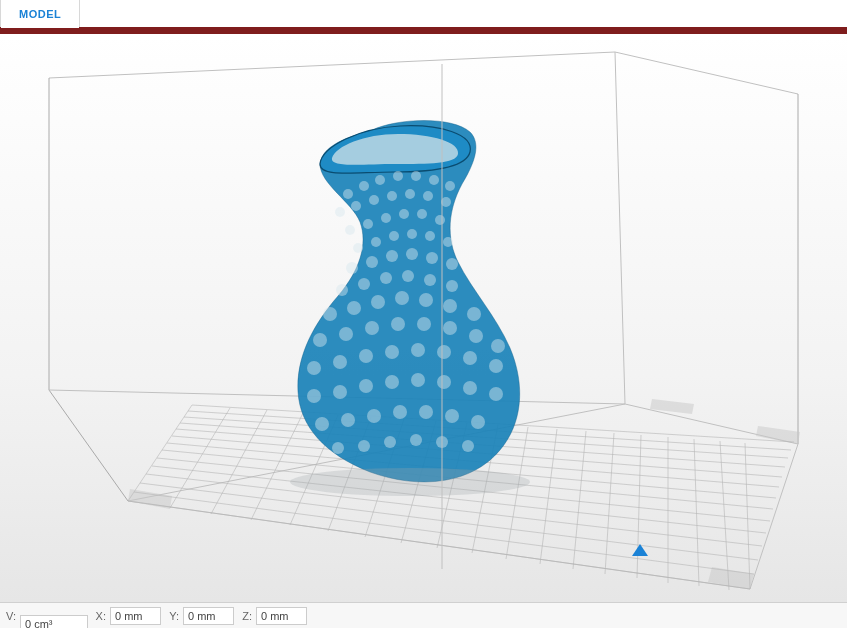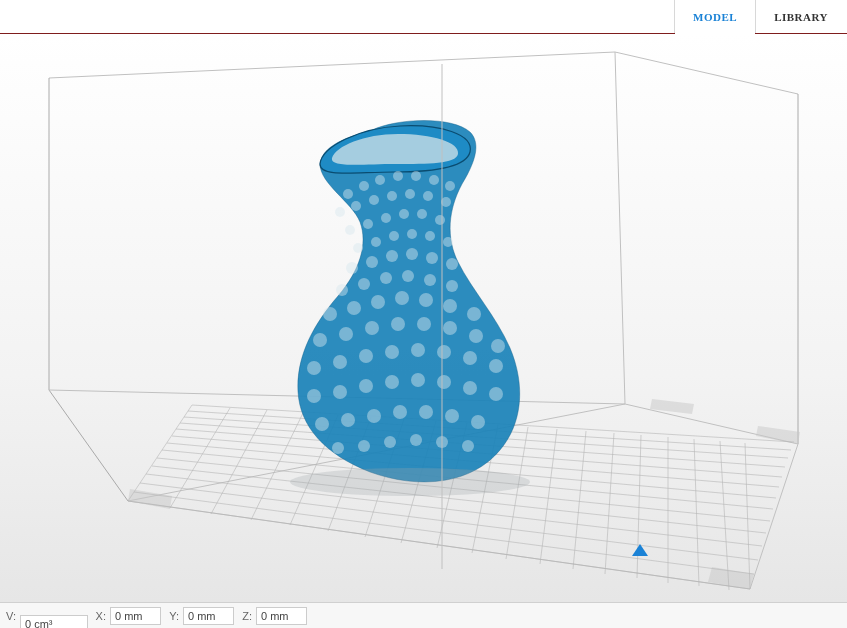--- a/index.html
+++ b/index.html
@@ -6,25 +6,24 @@
     body {
       font-family: Arial, Helvetica, sans-serif;
       width: 847px;
       height: 628px;
       background: #fff;
       overflow: hidden;
       position: relative;
     }
     .tabs {
       display: flex;
-      justify-content: flex-end;
+      justify-content: flex-start;
       height: 34px;
-      border-bottom: 1px solid #7f1d1d;
+      border-bottom: 7px solid #7f1d1d;
       background: #fff;
-      font-family: Liberation Serif, serif;
     }
     .tab {
       display: flex;
       align-items: center;
       justify-content: center;
       padding: 0 18px;
       font-size: 11px;
       font-weight: 600;
       letter-spacing: 0.5px;
       color: #333;
@@ -102,23 +101,20 @@
     .bbox-line.back { stroke: #c0c0c0; }
     .grid-line { stroke: #b5b5b5; stroke-width: 0.6; fill: none; }
     .grid-dark { fill: #c8c8c8; fill-opacity: 0.5; }
   </style>
 </head>
 <body>
 
 <div class="tabs">
   <div class="tab active">
     <span>MODEL</span>
-  </div>
-  <div class="tab">
-    <span>LIBRARY</span>
   </div>
 </div>
 
 <div class="viewport">
 <svg viewBox="0 0 847 568">
 
   <g>
     <line class="bbox-line back" x1="49" y1="44" x2="615" y2="18"></line>
     <line class="bbox-line back" x1="615" y1="18" x2="798" y2="60"></line>
     <line class="bbox-line back" x1="615" y1="18" x2="625" y2="370"></line>

